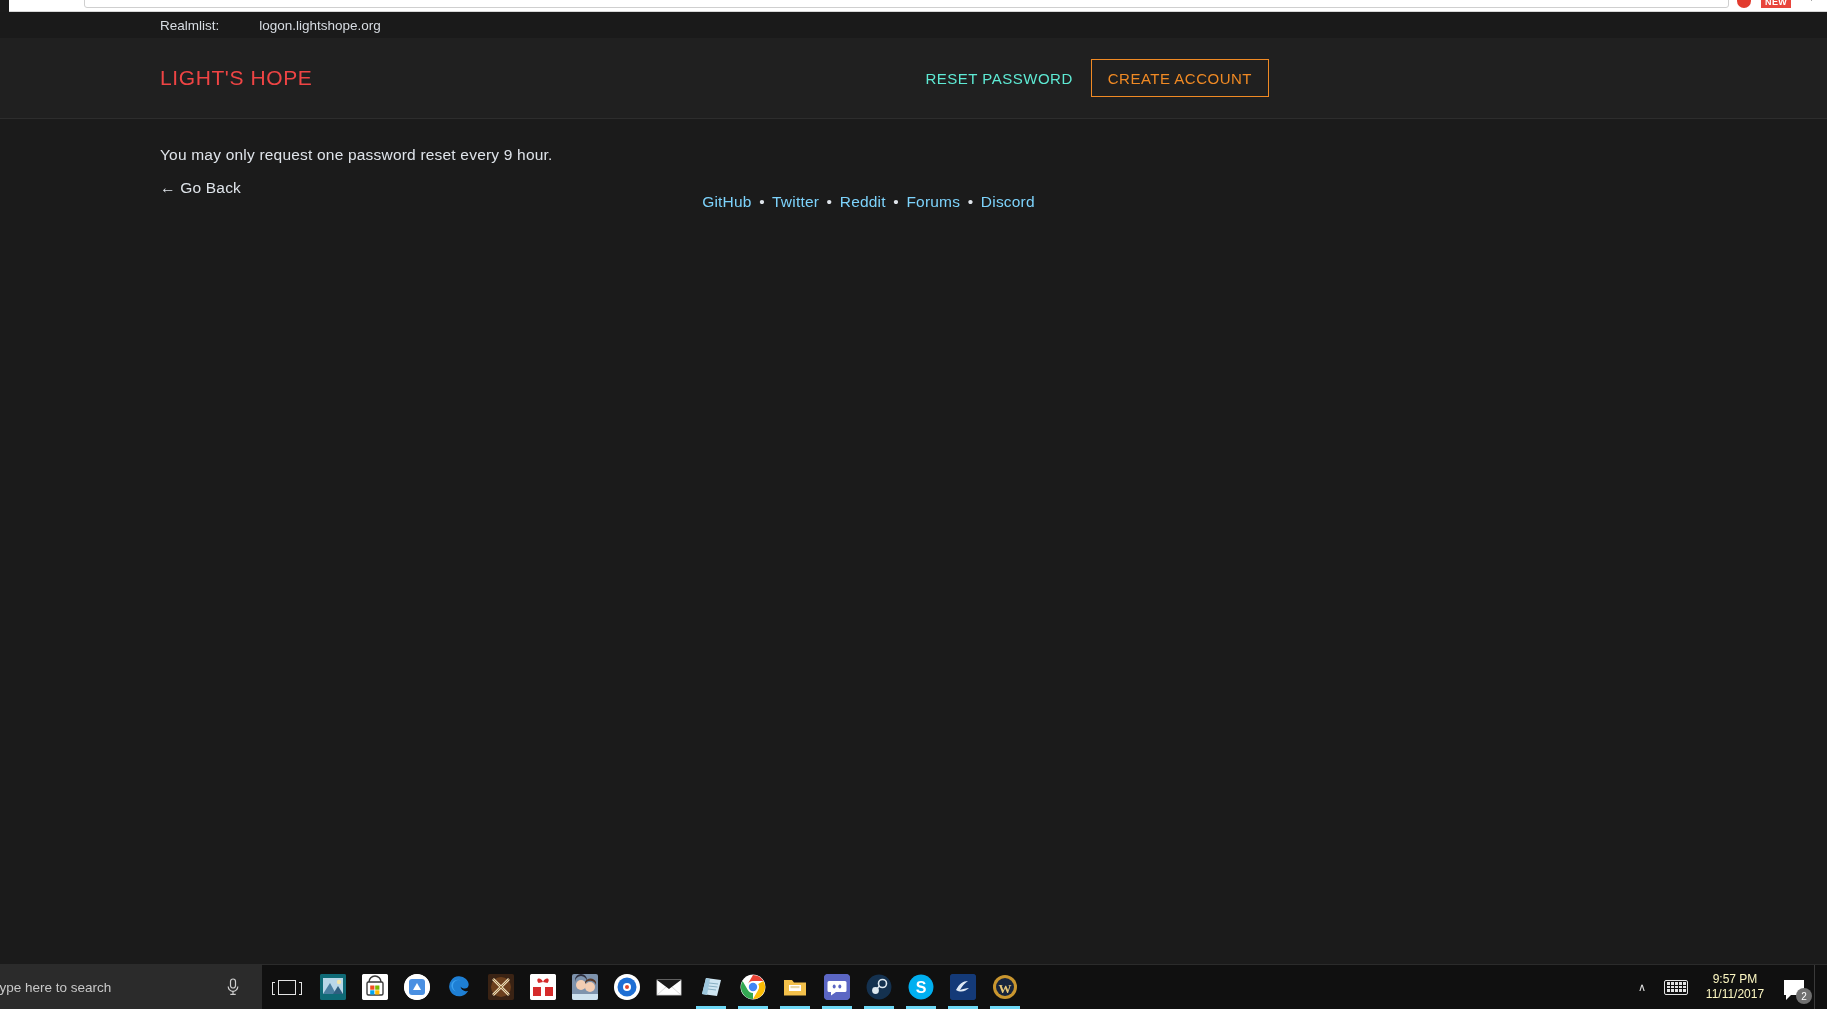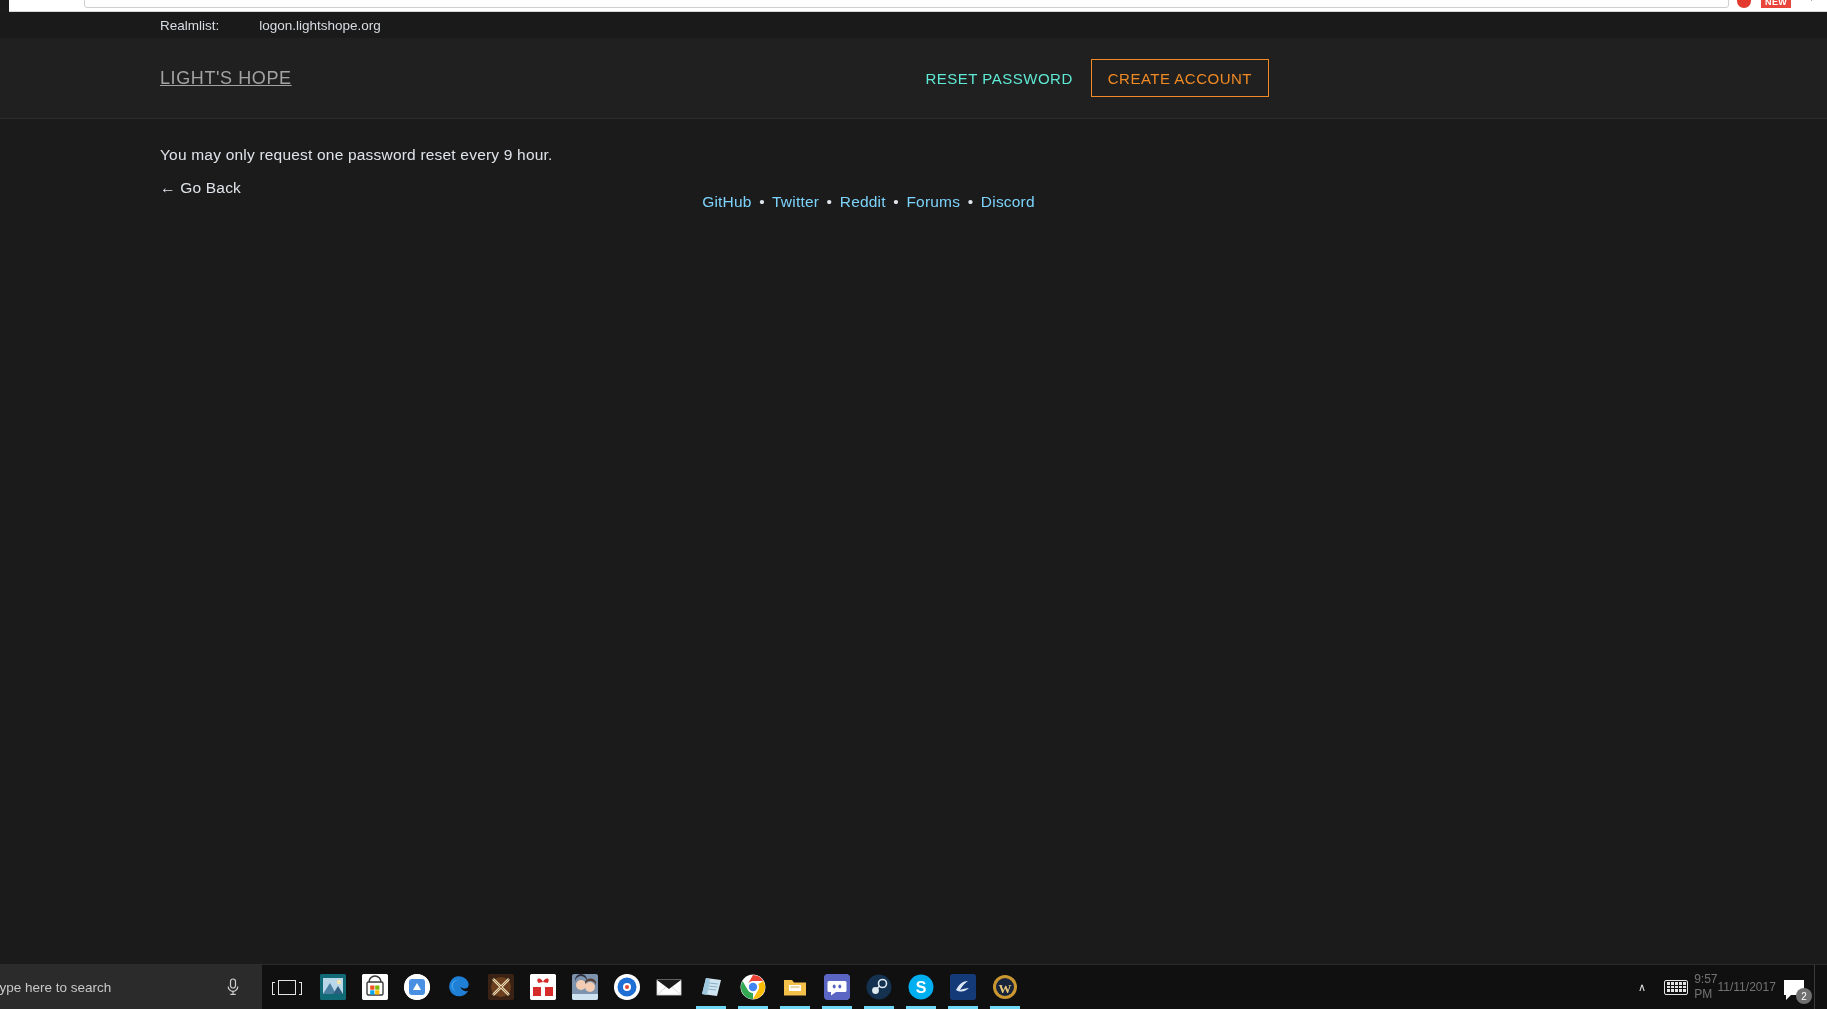--- a/index.html
+++ b/index.html
@@ -114,25 +114,24 @@
     width: 1827px;
     height: 81px;
     background: #202020;
     border-bottom: 1px solid #2d2d2d;
     display: flex;
     align-items: center;
     justify-content: space-between;
   }
   .brand {
     margin-left: 160px;
-    font-size: 18px;
+    font-size: 21px;
     letter-spacing: .6px;
-    color: #a3a3a3;
+    color: #ef4444;
     font-weight: 400;
-    text-decoration: underline;
   }
   .header-actions {
     margin-right: 558px;
     display: flex;
     align-items: stretch;
     height: 38px;
   }
   .btn-reset {
     display: flex;
     align-items: center;
@@ -320,24 +319,24 @@
     grid-template-columns: repeat(5, 1fr);
     grid-template-rows: repeat(3, 1fr);
     gap: 1px;
     padding: 1.5px;
   }
   .kbd-glyph i { background: #e4e4e4; display: block; }
   .tray-clock {
     width: 78px;
     height: 44px;
     display: flex;
-    flex-direction: row;
+    flex-direction: column;
     align-items: center;
     justify-content: center;
-    color: #737373;
+    color: #fef9c3;
     font-size: 12px;
     line-height: 15px;
   }
   .tray-notify {
     width: 40px; height: 44px;
     display: flex; align-items: center; justify-content: center;
     position: relative;
   }
   .notify-glyph {
     width: 20px; height: 15px;

